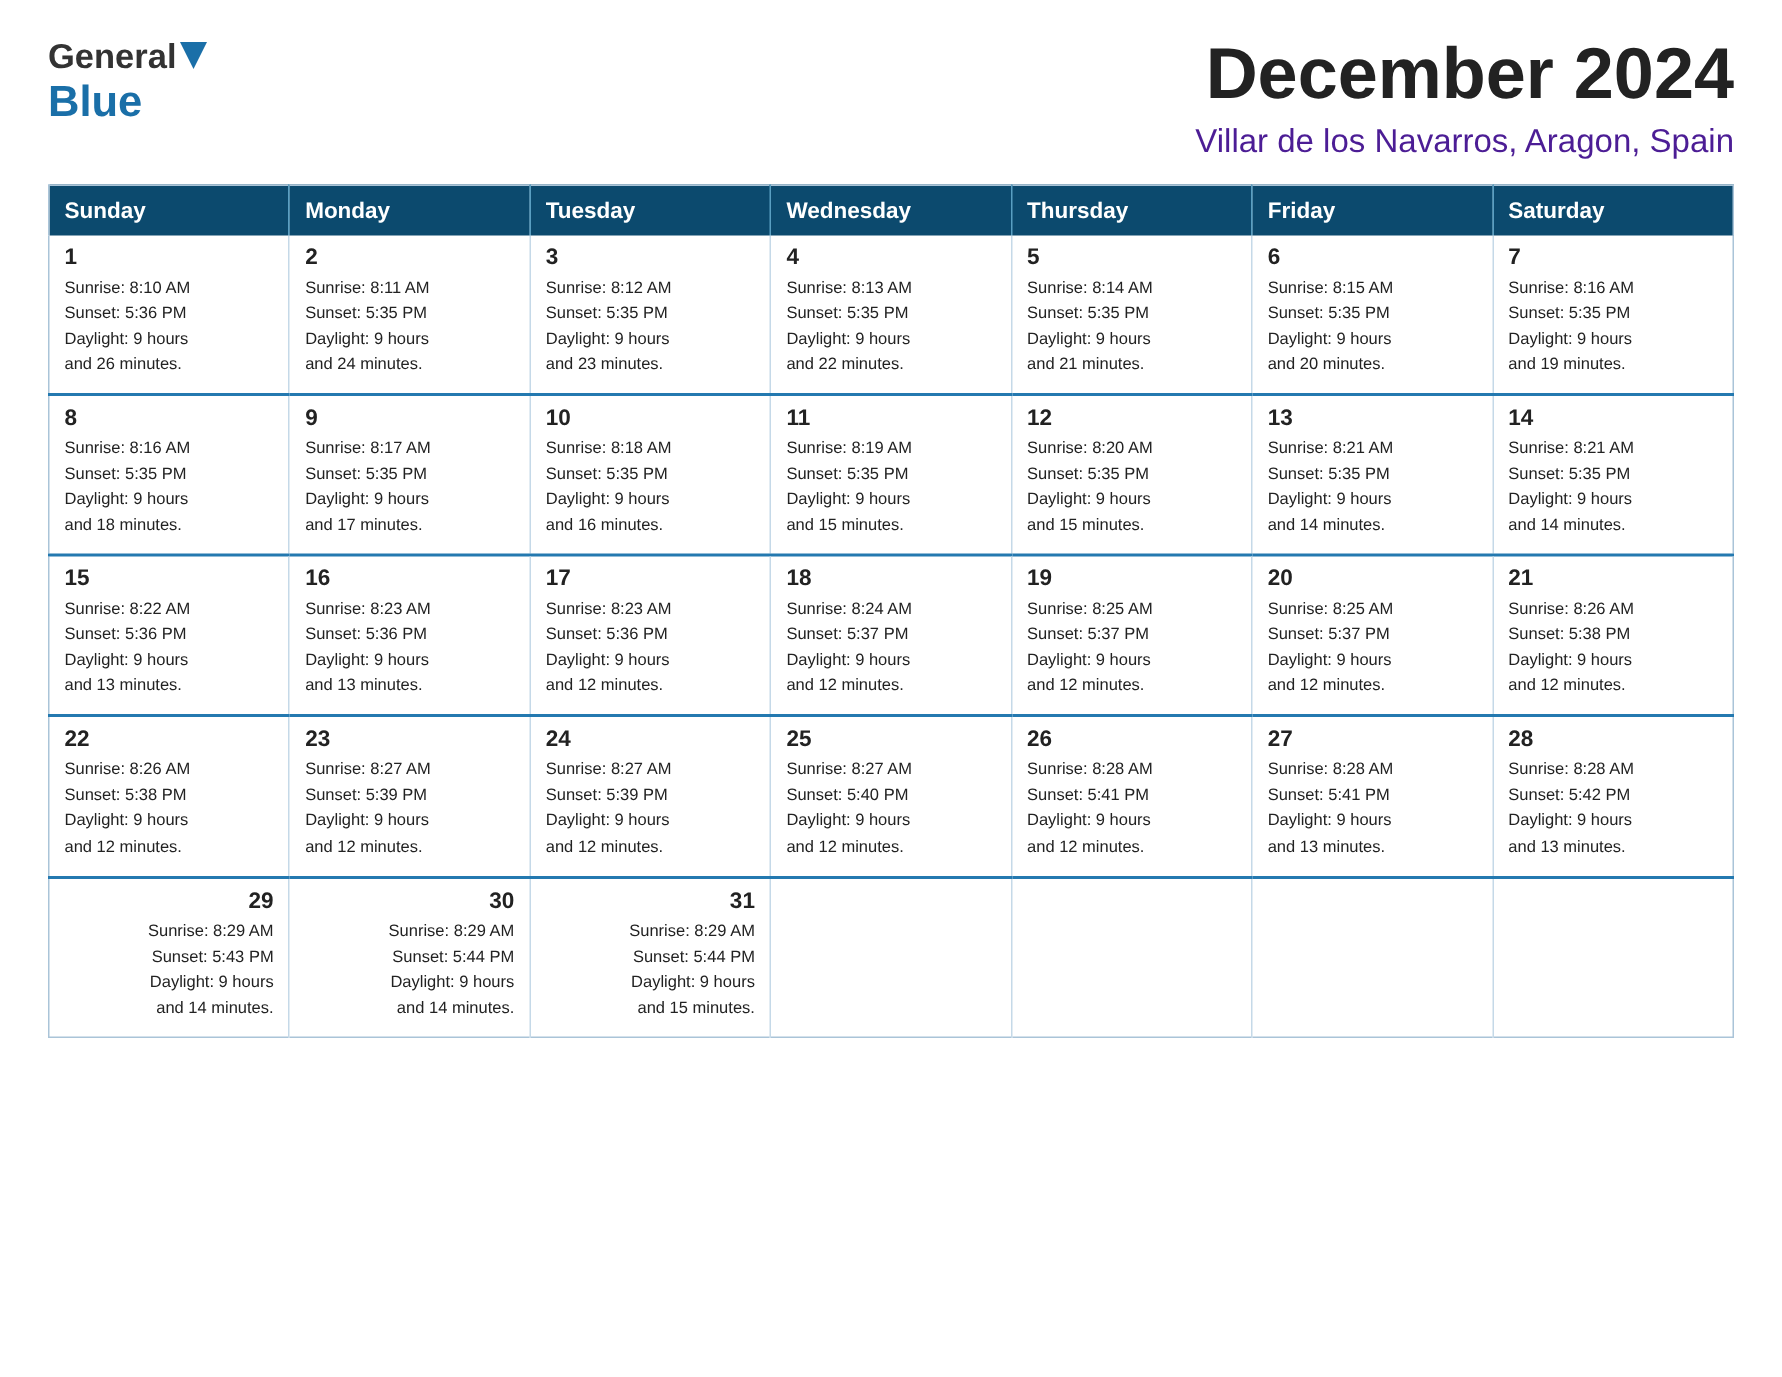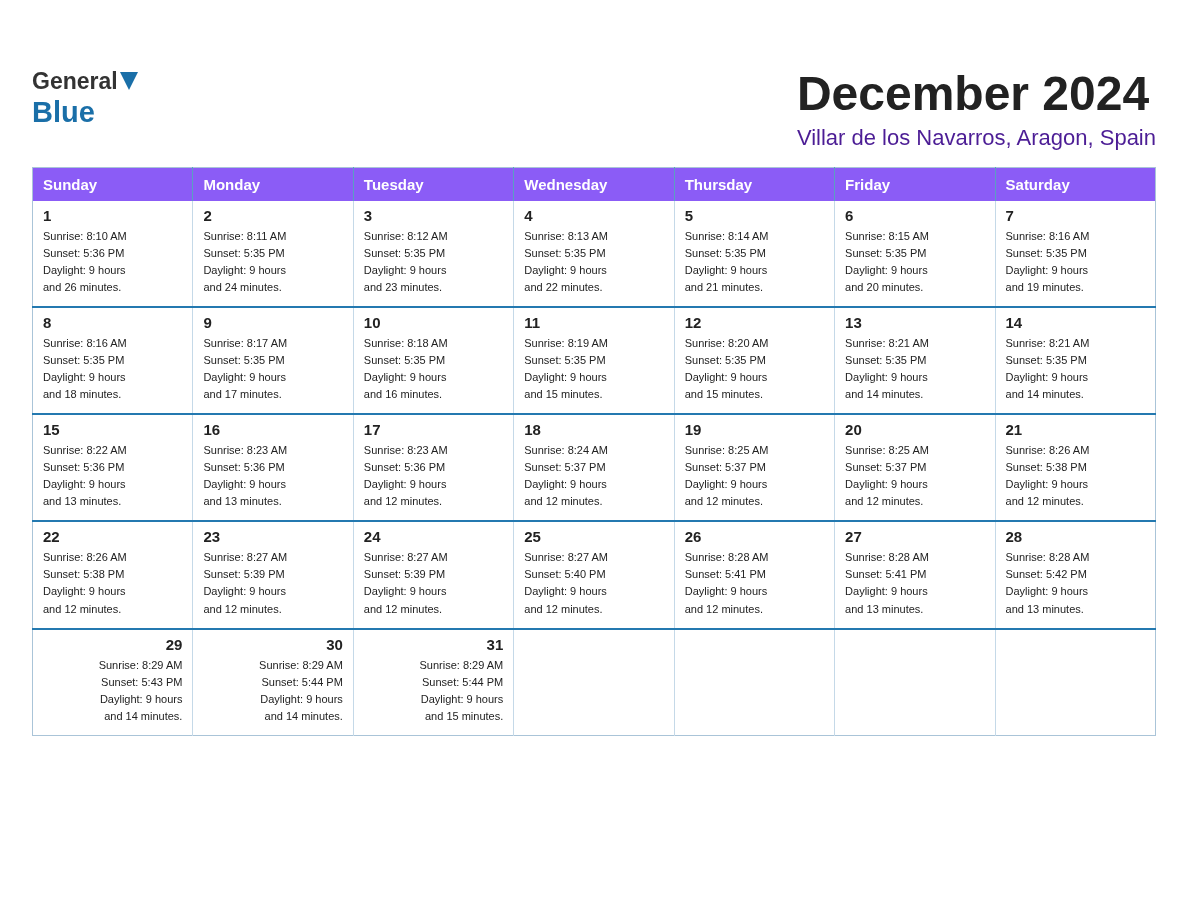--- a/index.html
+++ b/index.html
@@ -8,48 +8,48 @@
       background: #fff;
       padding: 24px 32px;
       width: 1188px;
       min-height: 918px;
     }
     .header {
       display: flex;
       align-items: flex-start;
       justify-content: space-between;
       margin-bottom: 16px;
-      margin-top: 44px;
     }
     .logo {
       display: flex;
       flex-direction: column;
       align-items: flex-start;
     }
     .title-block {
+      text-align: right;
     }
     .title-block h1 {
       font-size: 48px;
       font-weight: bold;
       color: #222;
       line-height: 1.1;
     }
     .title-block h2 {
       font-size: 22px;
       font-weight: normal;
       color: #4c1d95;
       margin-top: 4px;
     }
     .calendar {
       width: 100%;
       border-collapse: collapse;
       border: 1px solid #aac4d8;
     }
     .calendar thead tr th {
-      background-color: #8b5cf6;
+      background-color: #0c4a6e;
       color: #fff;
       font-size: 15px;
       font-weight: bold;
       padding: 8px 10px;
       text-align: left;
       border-right: 1px solid #5a9fc2;
       margin-left: 48px;
     }
     .calendar thead tr th:last-child {
       border-right: none;

